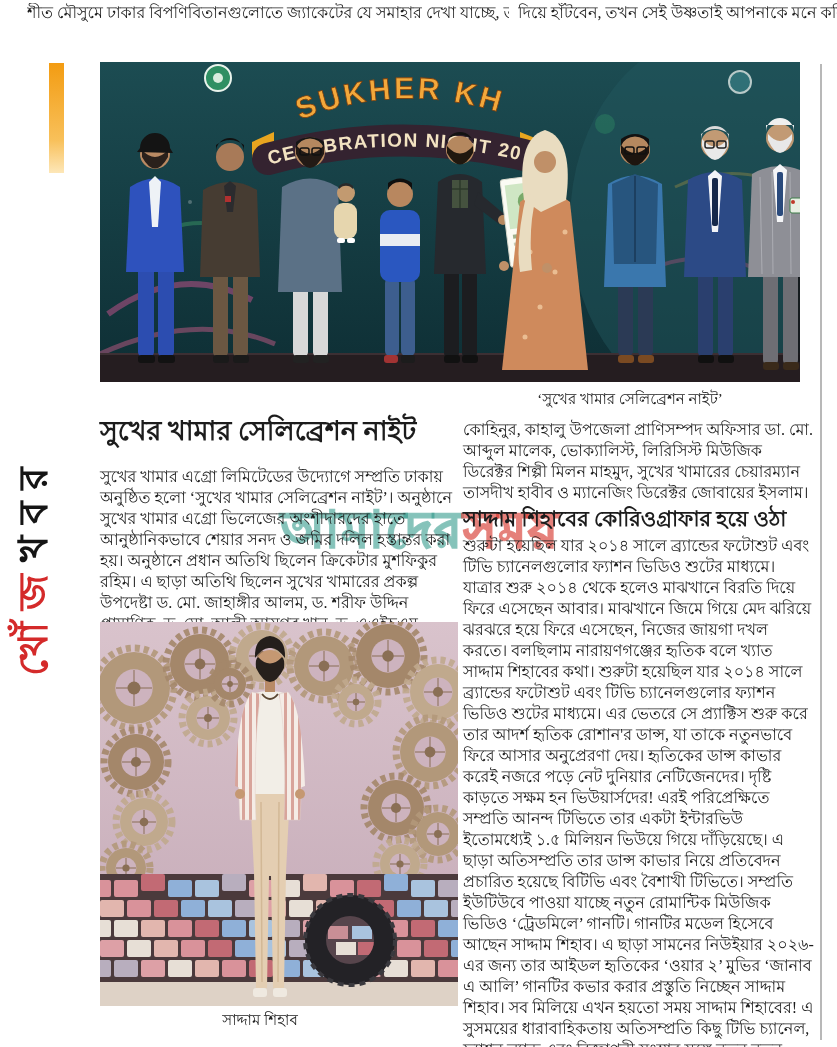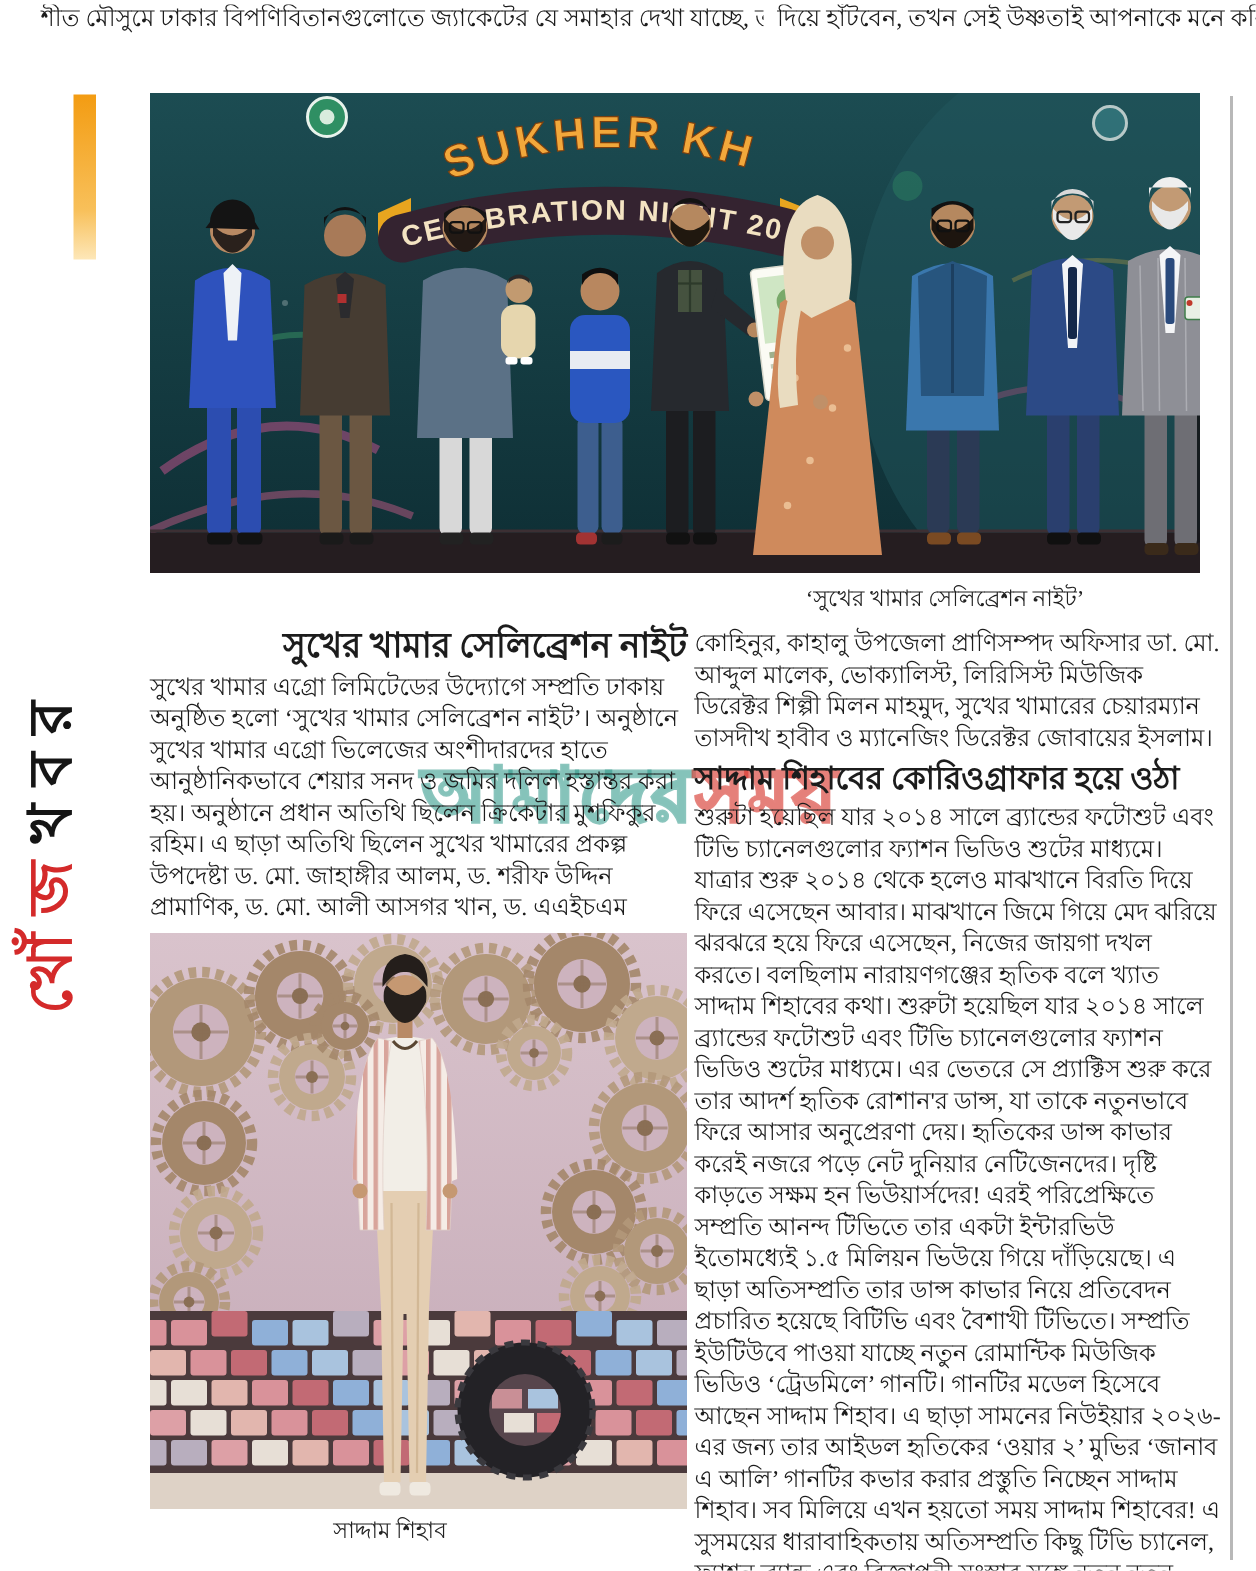--- a/index.html
+++ b/index.html
@@ -40,21 +40,21 @@
 
   
   .watermark { left:281px; top:492px; z-index:1; white-space:nowrap;
     font-size:50px; font-weight:bold; letter-spacing:2px; }
   .wm-teal { color:rgba(219,240,234,0.35); -webkit-text-stroke:2px rgba(44,150,134,0.55); }
   .wm-red  { color:rgba(250,233,231,0.35); -webkit-text-stroke:2px rgba(213,48,38,0.60); }
 
   
   .col-mid   { left:100px; top:416px; width:358px; z-index:2; }
   .col-right { left:463px; top:419px; width:352px; z-index:2; }
-  .col-mid h1 { font-size:23px; line-height:30px; font-weight:bold; margin-bottom:2px;text-align:right; }
+  .col-mid h1 { font-size:27px; line-height:30px; font-weight:bold; margin-bottom:20px; }
   .col-right h2 { font-size:21px; line-height:27px; font-weight:bold; margin:3px 0 2px 0; }
   .body-text { font-size:16px; line-height:21px; text-align:left; }
 
   
   .model-photo { left:100px; top:622px; width:358px; height:384px; background:#cdb3be; z-index:2; }
   .caption2 { left:100px; top:1008px; width:358px; text-align:center;
     padding-right:38px; font-size:15px; color:#222; z-index:2; }
 </style>
 </head>
 <body>

